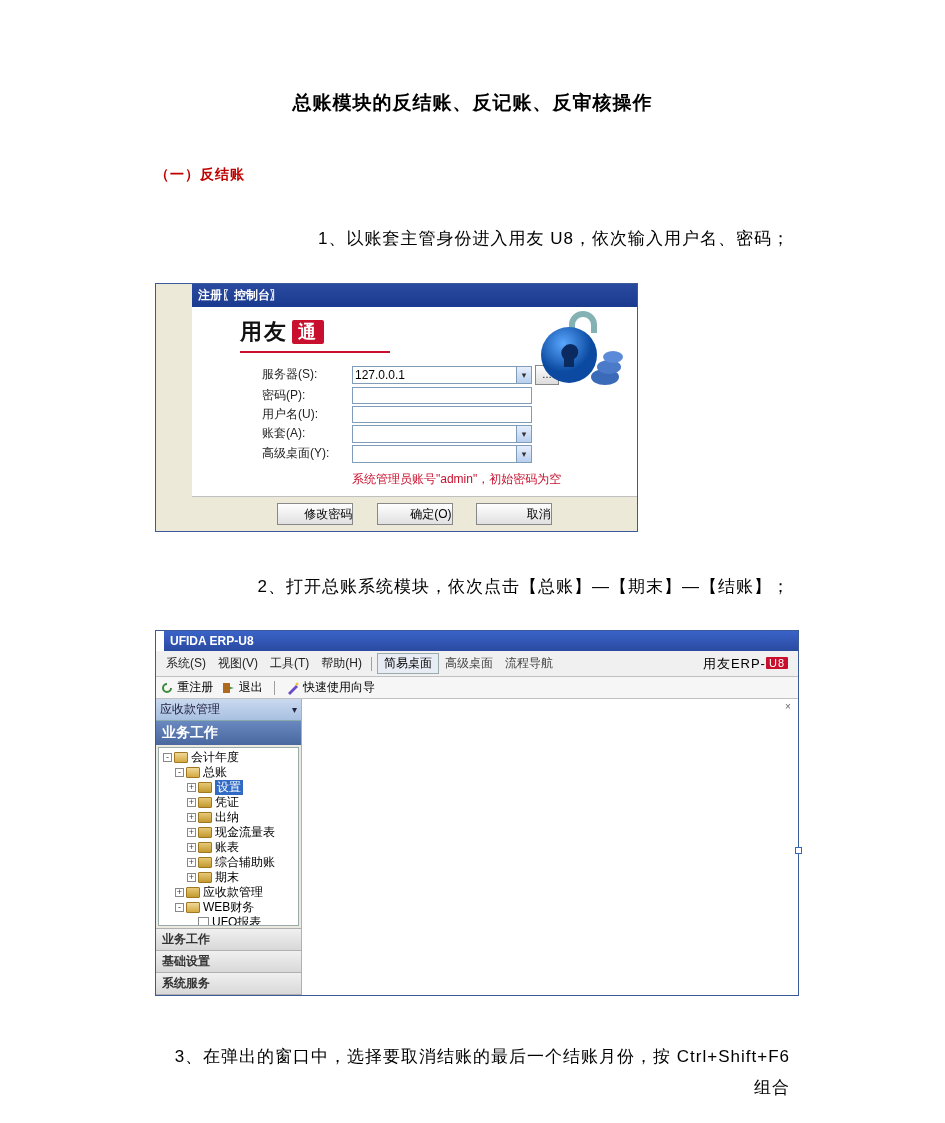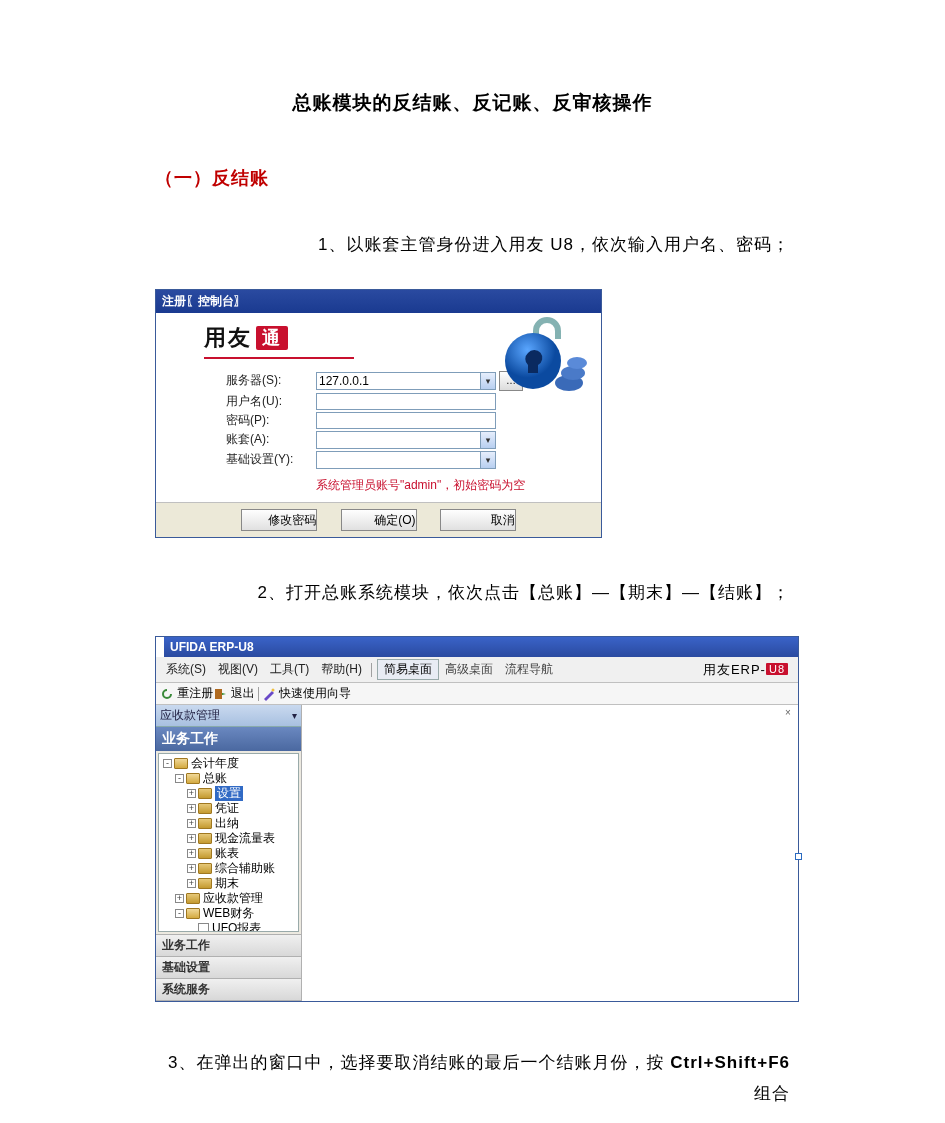--- a/index.html
+++ b/index.html
@@ -18,41 +18,42 @@
   .title {
     text-align: center;
     font-weight: bold;
     font-size: 19px;
     letter-spacing: 1px;
     margin-bottom: 50px;
   }
   .section-header {
     color: #c00000;
     font-weight: bold;
-    font-size: 18px;
+    font-size: 14px;
     margin-bottom: 40px;
     letter-spacing: 1px;
   }
   .body-text {
     font-size: 17px;
     line-height: 1.8;
     margin-bottom: 28px;
     letter-spacing: 1px;
     text-align: right;
   }
-  .strong { font-weight: bold; }
+  .strong { font-weight: normal; }
 
   
   .login-fig {
     width: 445px;
     margin: 0 14px 40px 0;
     border: 1px solid #3a5a9a;
     background: #ece9d8;
     font-family: "SimSun","Tahoma",sans-serif;
     font-size: 12px;
+    padding-left: 36px;
   }
   .login-titlebar {
     background: linear-gradient(#2a4aa0,#1a3a90);
     color: #fff;
     padding: 3px 6px;
     font-weight: bold;
     font-size: 12px;
   }
   .login-body {
     position: relative;
@@ -239,20 +240,21 @@
     position: relative;
     top: -1px;
   }
   .erp-toolbar {
     background: #f6f6f6;
     border-bottom: 1px solid #c0c0c0;
     padding: 2px 4px;
     display: flex;
     align-items: center;
     font-size: 12px;
+    gap: 8px;
   }
   .tb-ico {
     width: 14px; height: 14px;
     display: inline-block;
     vertical-align: middle;
   }
   .erp-main {
     display: flex;
     height: 296px;
   }
@@ -409,36 +411,36 @@
       <div class="form-area">
         <div class="form-row">
           <div class="form-label">服务器(S):</div>
           <div class="form-select">
             <span>127.0.0.1</span>
             <span class="select-arrow">▾</span>
           </div>
           <div class="browse-btn">…</div>
         </div>
         <div class="form-row">
+          <div class="form-label">密码(P):</div>
+          <input class="form-input" style="">
+        </div>
+        <div class="form-row">
           <div class="form-label">用户名(U):</div>
-          <input class="form-input" style="">
-        </div>
-        <div class="form-row">
-          <div class="form-label">密码(P):</div>
           <input class="form-input" style="">
         </div>
         <div class="form-row">
           <div class="form-label">账套(A):</div>
           <div class="form-select">
             <span></span>
             <span class="select-arrow">▾</span>
           </div>
         </div>
         <div class="form-row">
-          <div class="form-label">基础设置(Y):</div>
+          <div class="form-label">高级桌面(Y):</div>
           <div class="form-select">
             <span></span>
             <span class="select-arrow">▾</span>
           </div>
         </div>
         <div class="hint-red">系统管理员账号"admin"，初始密码为空</div>
       </div>
       <div class="login-btnbar">
         <span class="login-btn">修改密码</span>
         <span class="login-btn">确定(O)</span>

